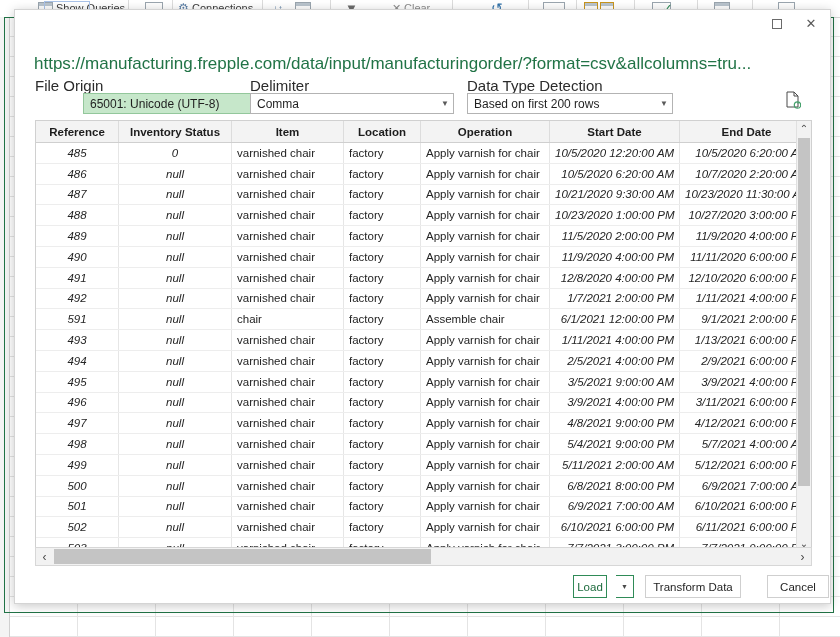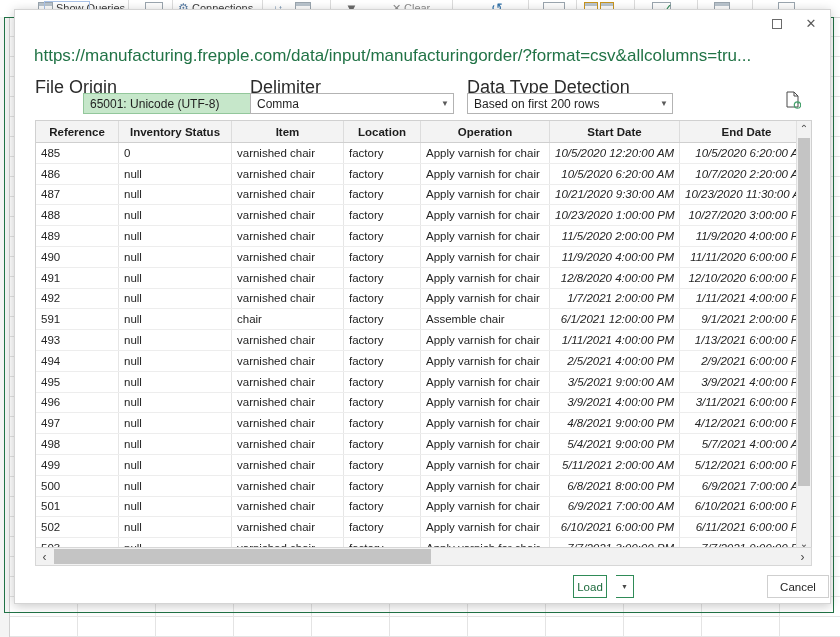--- a/index.html
+++ b/index.html
@@ -122,33 +122,33 @@
   }
   .sq {
     width: 10px; height: 10px;
     border: 1px solid #6a6a6a;
     box-sizing: border-box;
   }
 
   .dlg-title {
     position: absolute;
     left: 19px;
-    top: 36px;
+    top: 44px;
     width: 780px;
     font-size: 17px;
     color: #217346;
     white-space: nowrap;
     overflow: hidden;
     font-family: "Liberation Sans", sans-serif;
   }
 
   
   .field-label {
     position: absolute;
-    font-size: 18px;
+    font-size: 15px;
     color: #2b2b2b;
   }
   .combo {
     position: absolute;
     height: 21px;
     box-sizing: border-box;
     border: 1px solid #b3b3b3;
     background: #ffffff;
     font-size: 12px;
     color: #1f1f1f;
@@ -215,21 +215,21 @@
   }
   table.preview td {
     border-right: 1px solid #e6e6e6;
     border-bottom: 1px solid #ededed;
     height: 19.8px;
     padding: 0 5px;
     color: #242424;
     white-space: nowrap;
     overflow: hidden;
   }
-  td.num { text-align: left; }
+  td.num { text-align: center; font-style: italic; }
   td.txt { text-align: left; }
   td.date { text-align: right; font-style: italic; }
 
   
   .v-scroll {
     position: absolute;
     right: 0px;
     top: 0px;
     width: 15px;
     bottom: 0px;
@@ -618,14 +618,15 @@
   <div class="h-scroll">
     <div class="btn left">‹</div>
     <div class="thumb"></div>
     <div class="btn right">›</div>
   </div>
 
   <div class="dlg-btn primary" style="left:558px;top:565px;width:34px;">Load</div>
   <div class="split-arrow" style="left:601px;top:565px;">
     <span>▼</span>
   </div>
+  <div class="dlg-btn" style="left:630px;top:565px;width:96px;">Transform Data</div>
   <div class="dlg-btn" style="left:752px;top:565px;width:62px;">Cancel</div>
 </div>
 
 </body></html>

